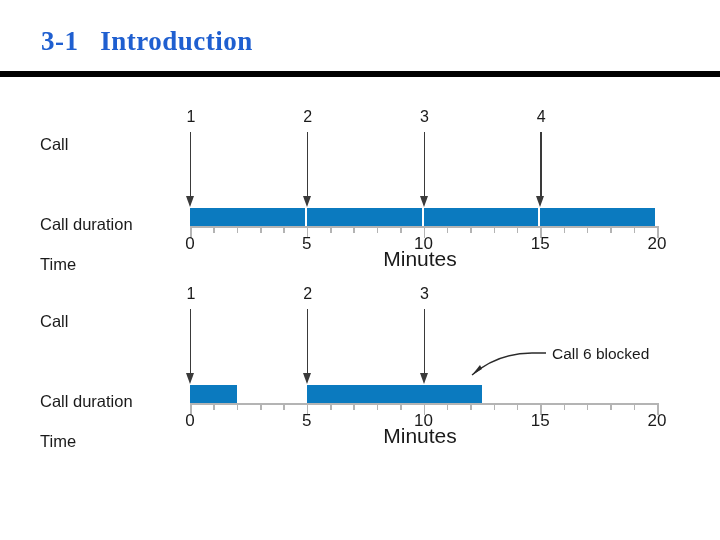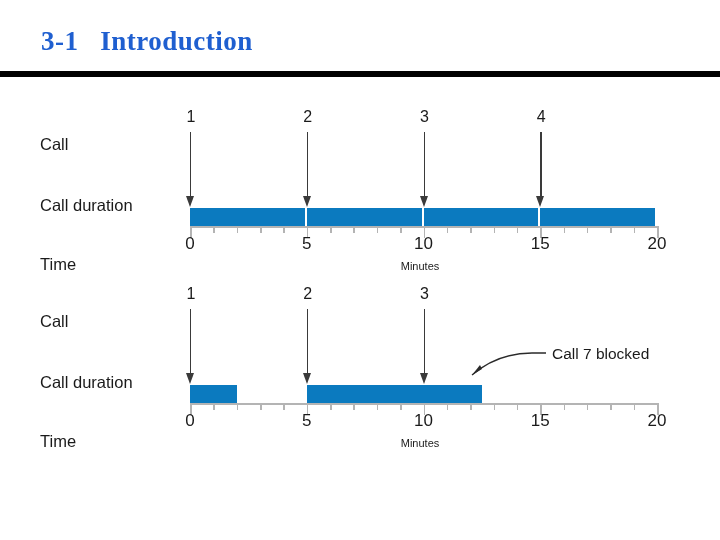--- a/index.html
+++ b/index.html
@@ -27,21 +27,21 @@
   .chart{position:absolute;left:0;width:720px;}
   .chart-top{top:18px;height:195px;}
   .chart-bottom{top:195px;height:190px;}
 
   .row-label{
     position:absolute;left:40px;
     font-family:"Liberation Sans",sans-serif;
     font-size:16.5px;color:#1a1a1a;white-space:nowrap;
   }
   .lbl-call{top:27px;}
-  .lbl-duration{top:88px;}
+  .lbl-duration{top:107px;}
   .lbl-time{top:147px;}
 
   
   .plot{position:absolute;left:190px;top:0;width:467px;height:160px;}
 
   .axis-line{
     position:absolute;left:0;top:118px;width:467px;height:1.5px;background:#b4b4b4;
   }
   .tick{
     position:absolute;top:118px;width:1.5px;background:#b4b4b4;
@@ -65,22 +65,22 @@
     position:absolute;left:-4px;top:88px;width:0;height:0;
     border-left:4.5px solid transparent;border-right:4.5px solid transparent;
     border-top:11px solid #3a3a3a;
   }
 
   .x-tick-label{
     position:absolute;top:126px;width:40px;margin-left:-20px;text-align:center;
     font-family:"Liberation Sans",sans-serif;font-size:17px;color:#1a1a1a;
   }
   .axis-title{
-    position:absolute;top:152px;width:120px;text-align:center;
-    font-family:"Liberation Sans",sans-serif;font-size:11px;color:#1a1a1a;
+    position:absolute;top:139px;width:120px;text-align:center;
+    font-family:"Liberation Sans",sans-serif;font-size:21px;color:#1a1a1a;
   }
 
   .annotation{
     position:absolute;font-family:"Liberation Sans",sans-serif;
     font-size:15.5px;color:#1a1a1a;white-space:nowrap;
   }
   .anno-svg{position:absolute;overflow:visible;}
 </style>
 </head>
 <body>
@@ -218,18 +218,18 @@
             <div class="x-tick-label" style="left: 233.5px;">10</div>
             <div class="x-tick-label" style="left: 350.25px;">15</div>
             <div class="x-tick-label" style="left: 467px;">20</div>
           </div>
         <div class="axis-title" style="left:170px;">Minutes</div>
 
         <svg class="anno-svg" style="left:238px;top:62px;" width="120" height="34" viewBox="0 0 120 34">
           <path d="M118 6 L104 6 C78 6 58 16 44 28" fill="none" stroke="#2a2a2a" stroke-width="1.3"></path>
           <path d="M44 28 L54 22 L52 18 Z" fill="#2a2a2a"></path>
         </svg>
-        <div class="annotation" style="left:362px;top:60px;">Call 7 blocked</div>
+        <div class="annotation" style="left:362px;top:60px;">Call 6 blocked</div>
       </div>
     </div>
 
   </div>
 </div>
 
 </body></html>

